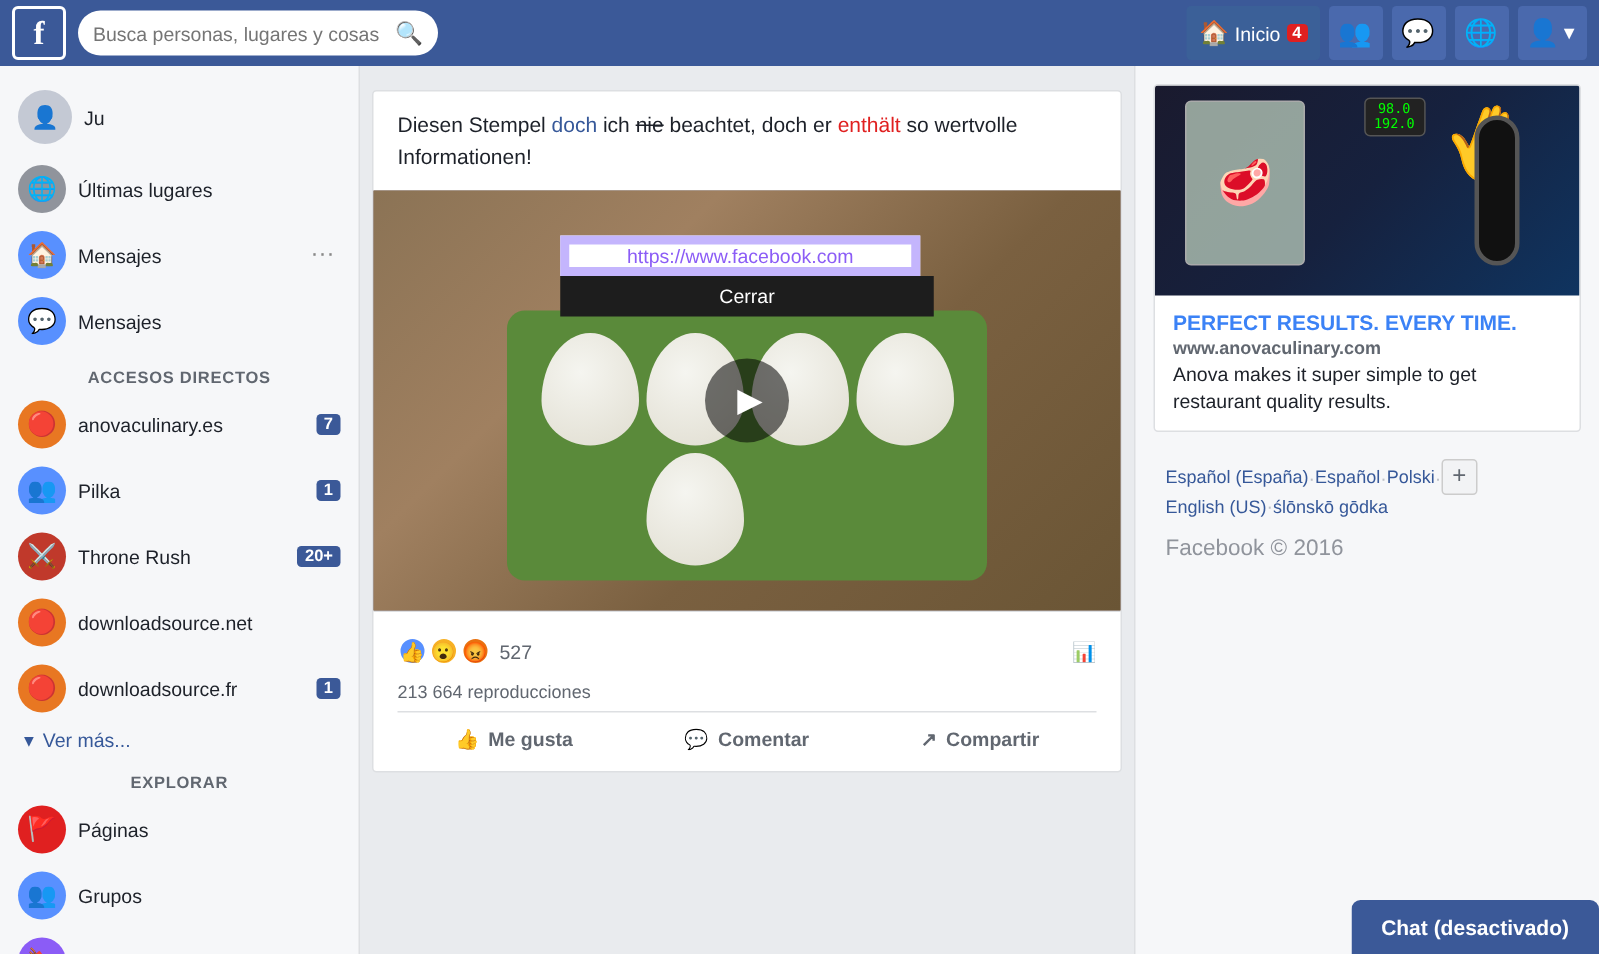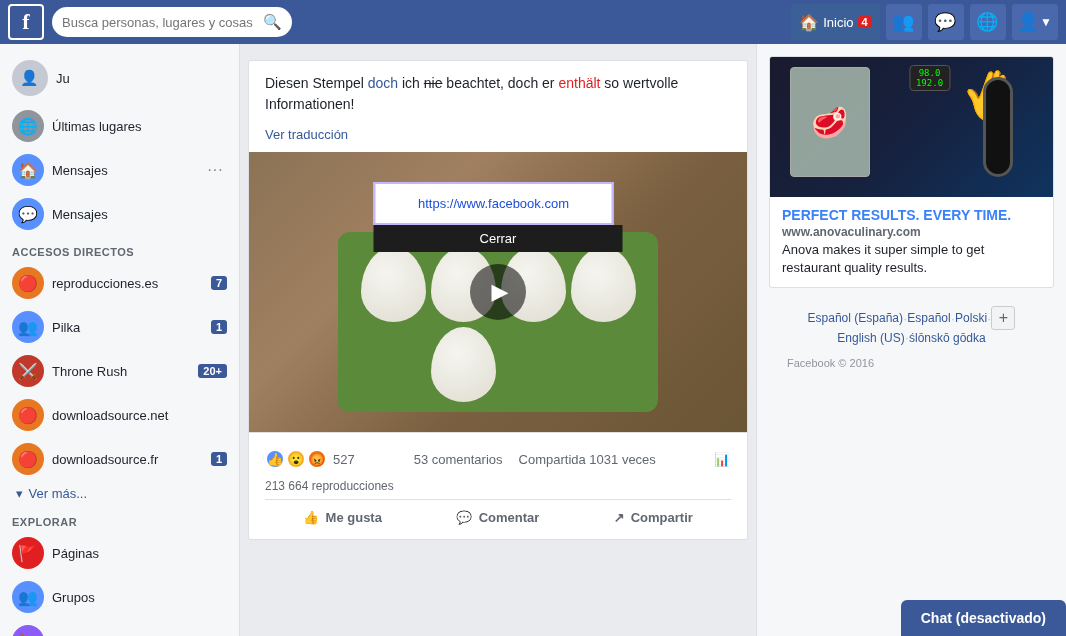--- a/index.html
+++ b/index.html
@@ -59,21 +59,21 @@
     .sidebar-left .sidebar-item .badge-count {
       background: #3b5998; color: #fff; border-radius: 3px;
       font-size: 11px; padding: 1px 5px; font-weight: bold;
     }
     .sidebar-left .sidebar-item .options-btn {
       background: none; border: none; color: #888; cursor: pointer; font-size: 16px;
       padding: 0 4px;
     }
     .sidebar-section-title {
       font-size: 11px; font-weight: bold; color: #616770;
-      padding: 10px 12px 3px; text-transform: uppercase; letter-spacing: 0.5px;
+      padding: 10px 12px 3px; text-transform: uppercase; letter-spacing: 0.5px; text-align: center;
     }
     .sidebar-left .see-more {
       display: flex; align-items: center; padding: 5px 12px 5px 16px;
       color: #365899; font-size: 13px; cursor: pointer; gap: 6px;
     }
 
     
     .main-feed { flex: 1; padding: 16px 8px; max-width: 550px; margin: 0 auto; }
 
     
@@ -85,22 +85,22 @@
     .post-media { position: relative; }
     .post-media .video-thumb {
       width: 100%; display: block; background: #5a4030;
       height: 280px; position: relative; overflow: hidden;
     }
     .url-popup {
       position: absolute; top: 30px; left: 50%; transform: translateX(-50%);
       z-index: 10;
     }
     .url-popup .url-bar {
-      background: #fff; border: 2px solid #c4b5fd;
-      padding: 12px 8px; font-size: 13px; color: #1d4ed8; text-align: center;
+      background: #fff; border: 6px solid #c4b5fd;
+      padding: 0 8px; font-size: 13px; color: #8b5cf6; text-align: center;
       min-width: 240px; cursor: text; outline: none;
     }
     .url-popup .close-btn {
       background: #1d1d1d; color: #fff; text-align: center;
       padding: 6px 0; font-size: 13px; cursor: pointer; border: none;
       width: 100%;
     }
 
     
     .egg-bg {
@@ -156,32 +156,32 @@
       width: 100%; height: 140px;
       background: linear-gradient(135deg, #1a1a2e 0%, #16213e 50%, #0f3460 100%);
       display: flex; align-items: center; justify-content: center; position: relative;
     }
     .ad-content { padding: 10px 12px; }
     .ad-title { color: #3b82f6; font-size: 14px; font-weight: bold; }
     .ad-url { color: #616770; font-size: 12px; margin: 2px 0; font-weight: bold; }
     .ad-desc { color: #1d2129; font-size: 13px; line-height: 1.4; }
 
     .lang-section { margin-top: 10px; padding: 8px; }
-    .lang-links { display: flex; flex-wrap: wrap; gap: 0; align-items: center; justify-content: center; }
+    .lang-links { display: flex; flex-wrap: wrap; gap: 0; align-items: center; }
     .lang-links a { color: #365899; font-size: 12px; text-decoration: none; }
     .lang-links .sep { color: #bdc0c7; }
     .lang-links .add-btn {
       width: 24px; height: 24px; border: 1px solid #ccc; border-radius: 3px;
       display: inline-flex; align-items: center; justify-content: center;
       cursor: pointer; color: #616770; font-size: 16px; background: #f2f3f5;
     }
     .footer-links { margin-top: 6px; padding: 6px 8px; }
     .footer-links a { color: #616770; font-size: 11px; text-decoration: none; margin-right: 4px; }
     .footer-links .sep { color: #bdc0c7; font-size: 11px; }
-    .footer-copy { color: #90949c; font-size: 11px; padding: 4px 8px; margin-left: 10px; }
+    .footer-copy { color: #90949c; font-size: 15px; padding: 4px 8px; }
 
     
     .chat-btn {
       position: fixed; bottom: 0; right: 0;
       background: #3b5998; color: #fff; padding: 10px 20px;
       font-size: 14px; cursor: pointer; border-top-left-radius: 6px;
       border-top-right-radius: 6px; font-weight: bold;
       border: none; z-index: 200;
     }
 
@@ -253,21 +253,21 @@
 
     <div class="sidebar-item">
       <div class="icon icon-blue" style="border-radius:50%; width:32px; height:32px; display:flex; align-items:center; justify-content:center; color:#fff;">💬</div>
       <span class="label">Mensajes</span>
     </div>
 
     <div class="sidebar-section-title">ACCESOS DIRECTOS</div>
 
     <div class="sidebar-item">
       <div class="icon icon-orange" style="border-radius:50%; background:#e87722; width:32px; height:32px; display:flex; align-items:center; justify-content:center;">🔴</div>
-      <span class="label">reproducciones.es</span>
+      <span class="label">anovaculinary.es</span>
       <span class="badge-count">7</span>
     </div>
 
     <div class="sidebar-item">
       <div class="icon icon-blue" style="border-radius:50%; background:#5890ff; width:32px; height:32px; display:flex; align-items:center; justify-content:center;">👥</div>
       <span class="label">Pilka</span>
       <span class="badge-count">1</span>
     </div>
 
     <div class="sidebar-item">
@@ -310,23 +310,20 @@
     </div>
 
   </div>
 
   <div class="main-feed">
     <div class="post-card">
       <div class="post-text">
         <span>Diesen Stempel </span><span style="color:#365899;">doch</span><span> ich </span><span style="text-decoration:line-through;">nie</span><span> beachtet, doch er </span><span style="color:#e02020;">enthält</span><span> so wertvolle Informationen!</span>
       </div>
 
-      <div class="translate-link">
-        <span>Ver traducción</span>
-      </div>
 
       <div class="post-media">
         <div class="video-thumb">
           <div class="egg-bg">
 
             <div class="egg-carton">
               <div class="egg"></div>
               <div class="egg"></div>
               <div class="egg"></div>
               <div class="egg"></div>
@@ -348,24 +345,20 @@
 
       <div class="post-footer">
         <div style="display:flex; justify-content:space-between; align-items:center; padding:4px 0;">
           <div class="post-reactions">
             <div class="reaction-icons">
               <div class="reaction-icon like">👍</div>
               <div class="reaction-icon wow">😮</div>
               <div class="reaction-icon angry">😡</div>
             </div>
             <span class="reaction-count">527</span>
-          </div>
-          <div class="post-stats">
-            <span>53 comentarios</span>
-            <span>Compartida 1031 veces</span>
           </div>
           <span>📊</span>
         </div>
         <div style="font-size:12px; color:#616770; padding:2px 0;">213 664 reproducciones</div>
         <div class="post-actions">
           <div class="post-action-btn">
             <span>👍</span>
             <span>Me gusta</span>
           </div>
           <div class="post-action-btn">

